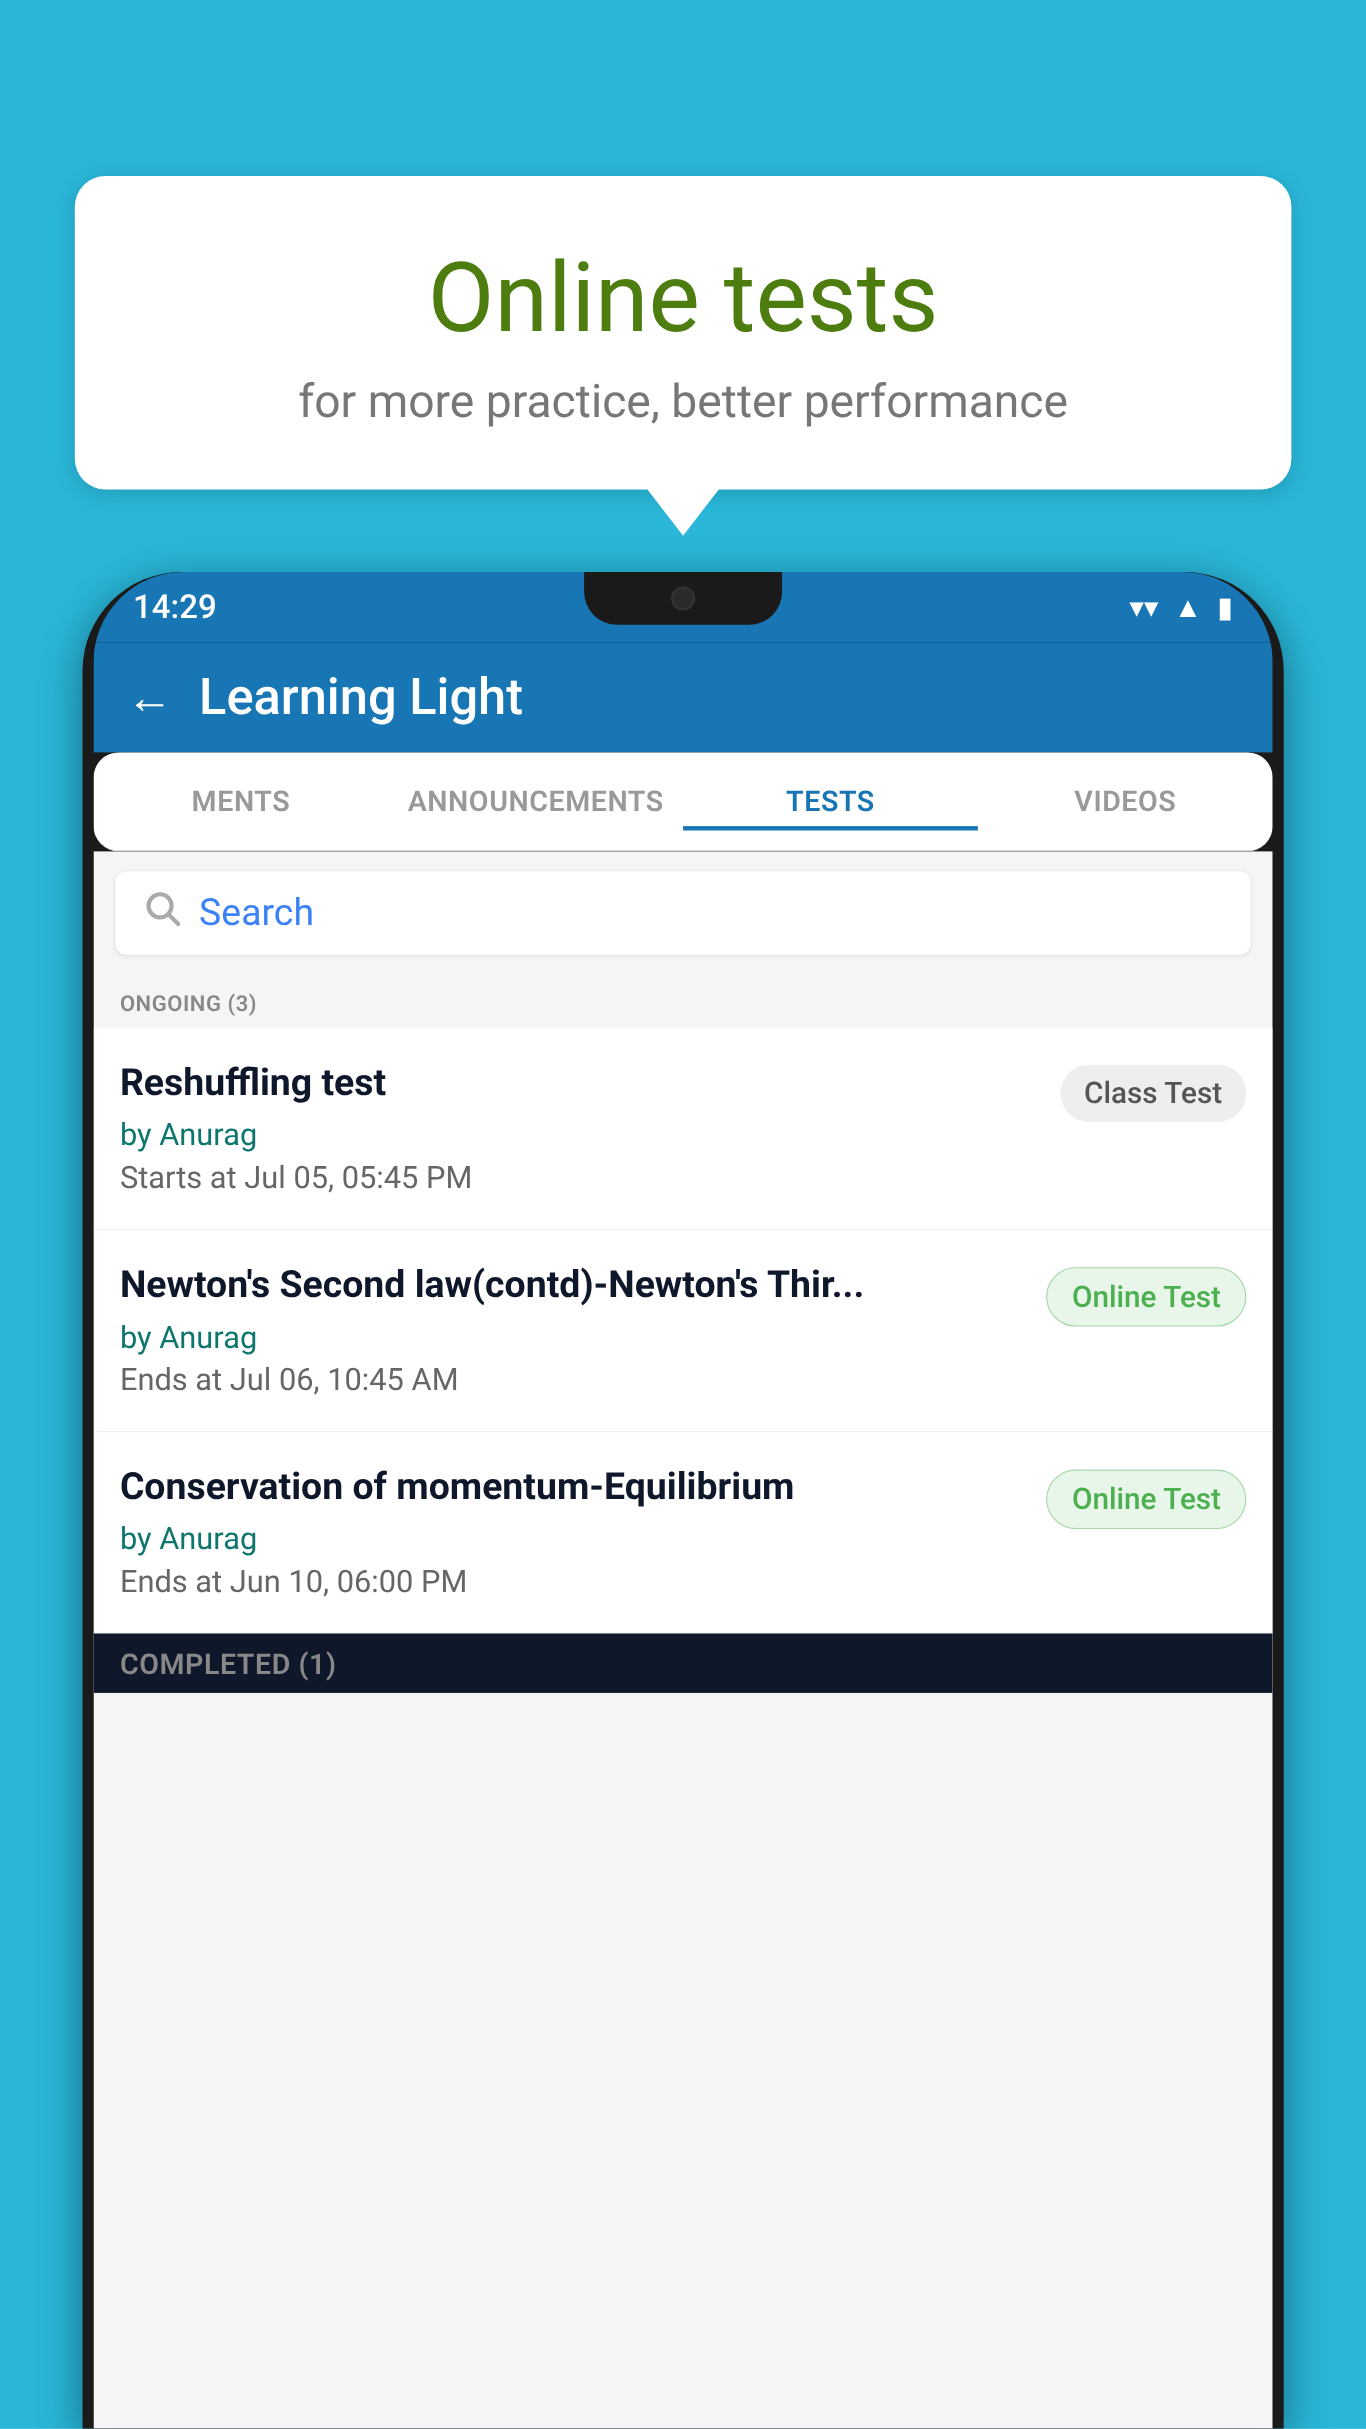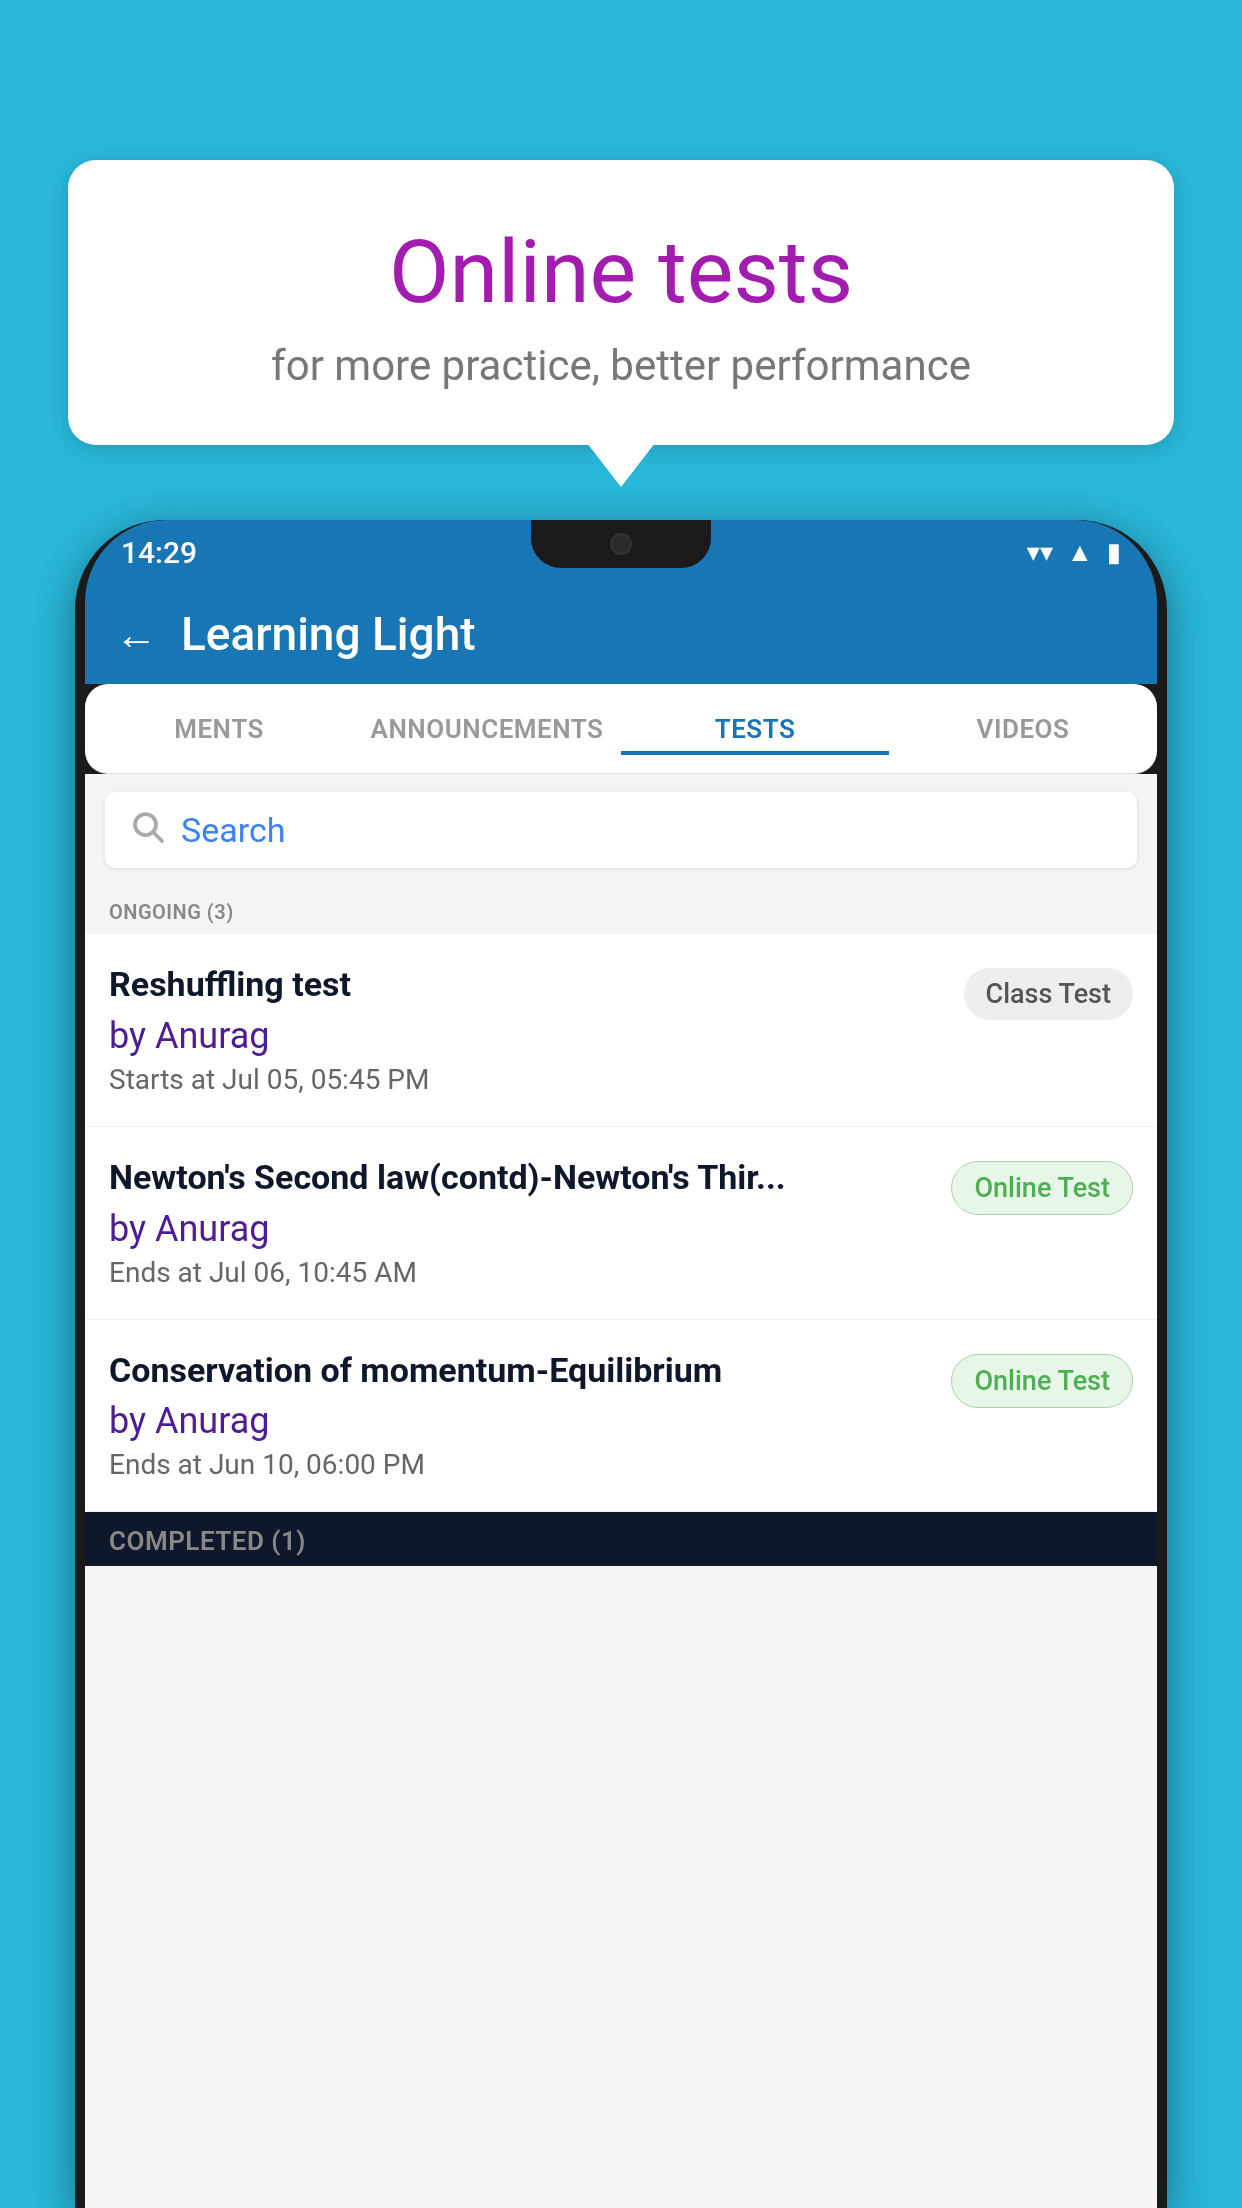--- a/index.html
+++ b/index.html
@@ -34,21 +34,21 @@
       width: 0;
       height: 0;
       border-left: 34px solid transparent;
       border-right: 34px solid transparent;
       border-top: 44px solid white;
     }
 
     .bubble-title {
       text-align: center;
       font-size: 88px;
-      color: #a21caf;
+      color: #4d7c0f;
       font-weight: 400;
       margin-bottom: 18px;
     }
 
     .bubble-subtitle {
       text-align: center;
       font-size: 42px;
       color: #777;
       font-weight: 400;
     }
@@ -262,22 +262,22 @@
 
     .test-name {
       font-size: 34px;
       font-weight: 700;
       color: #0f172a;
       margin-bottom: 10px;
       line-height: 1.2;
     }
 
     .test-author {
-      font-size: 36px;
-      color: #4c1d95;
+      font-size: 28px;
+      color: #0f766e;
       margin-bottom: 6px;
     }
 
     .test-time {
       font-size: 28px;
       color: #666;
     }
 
     .test-badge {
       border-radius: 30px;

